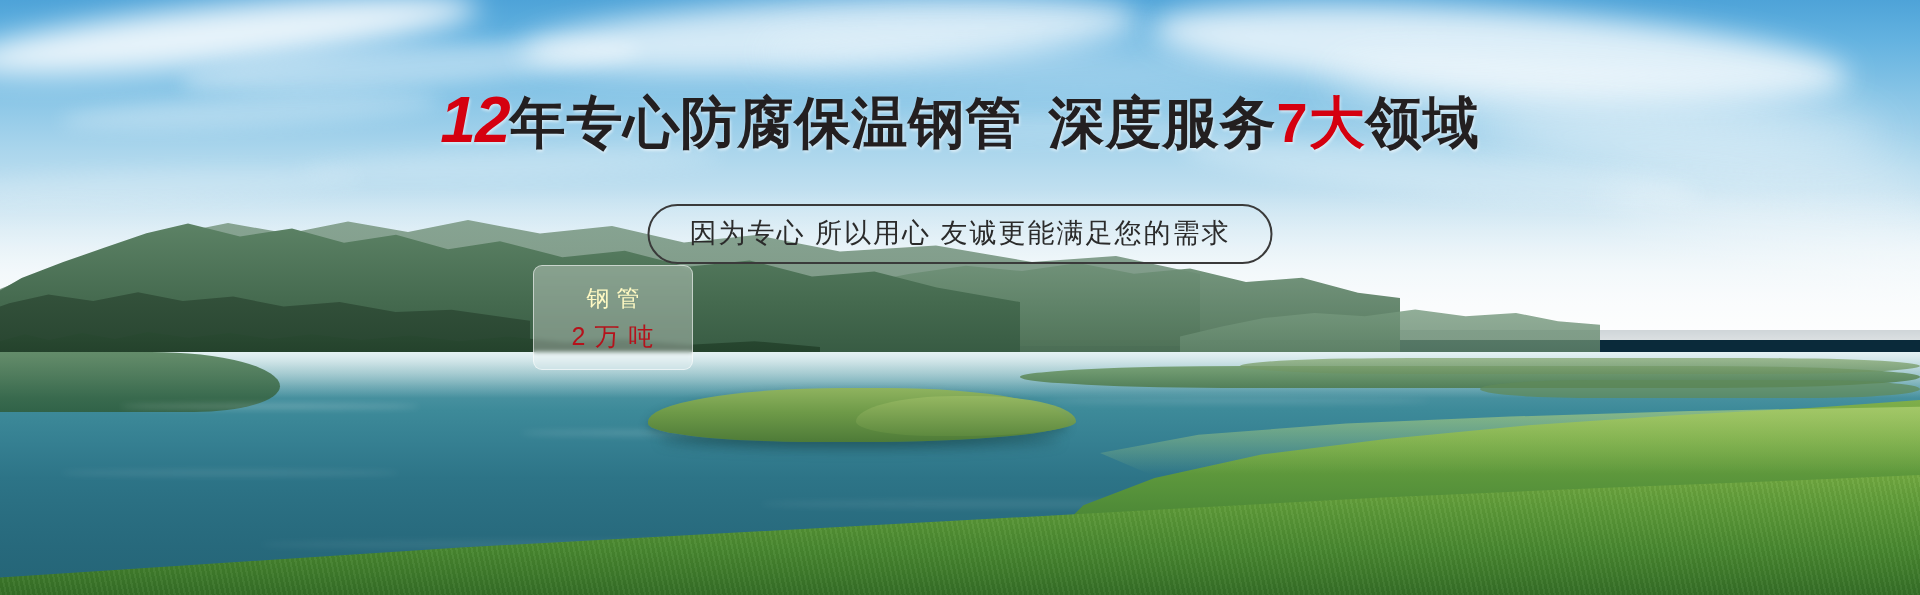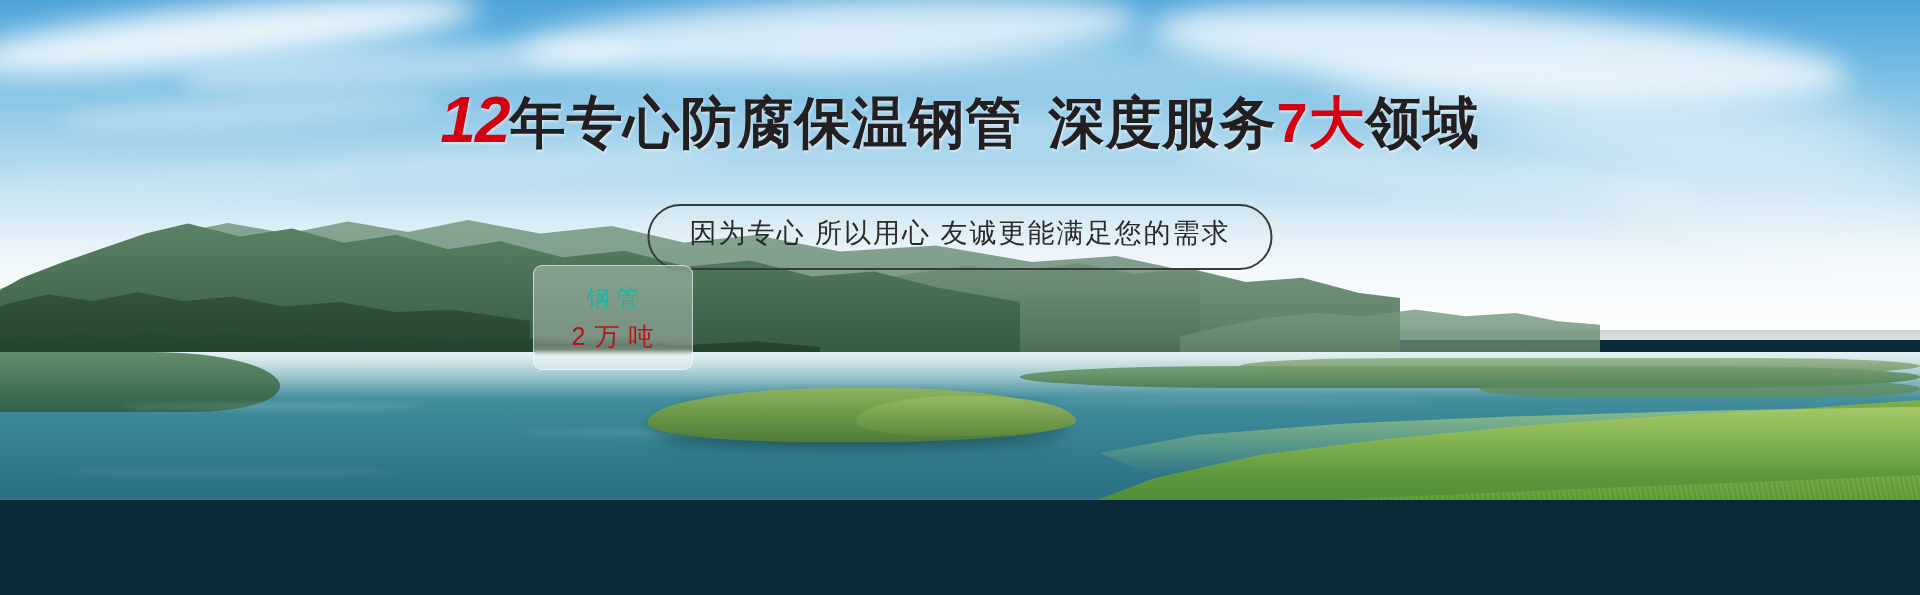--- a/index.html
+++ b/index.html
@@ -4,21 +4,21 @@
 <style>
   * { margin:0; padding:0; box-sizing:border-box; }
   html,body { width:1920px; height:595px; overflow:hidden; }
   body {
     font-family:"Liberation Sans","DejaVu Sans",sans-serif;
     background:#0a2a3a;
   }
 
   .banner {
     position:relative;
-    width:1920px; height:500px;
+    width:1920px; height:595px;
     overflow:hidden;
   }
 
   
   .sky {
     position:absolute; left:0; top:0; width:1920px; height:330px;
     background:
       linear-gradient(to bottom,
         #4ea3d8 0%,
         #63b2e0 12%,
@@ -237,21 +237,21 @@
     letter-spacing:-1px;
   }
   .headline .hl-red { color:#d5000f; }
   .headline .gap { display:inline-block; width:26px; }
 
   .subtitle-pill {
     position:absolute; left:50%; top:204px;
     transform:translateX(-50%);
     border:2px solid #3a3a3a;
     border-radius:34px;
-    padding:9px 40px 17px;
+    padding:9px 40px 11px;
     font-size:27px;
     color:#2b2b2b;
     letter-spacing:2px;
     white-space:nowrap;
     background:transparent;
   }
 
   
   .cards {
     position:absolute; left:533px; top:265px;
@@ -265,21 +265,21 @@
     border-radius:9px;
     backdrop-filter:blur(2px);
     display:flex;
     flex-direction:column;
     align-items:center;
     justify-content:center;
     gap:6px;
   }
   .card .c-label {
     font-size:23px;
-    color:#14b8a6;
+    color:#fef9c3;
     letter-spacing:7px;
     text-indent:7px;
     font-weight:500;
   }
   .card .c-value {
     font-size:25px;
     color:#b5121b;
     letter-spacing:1px;
     white-space:nowrap;
   }

